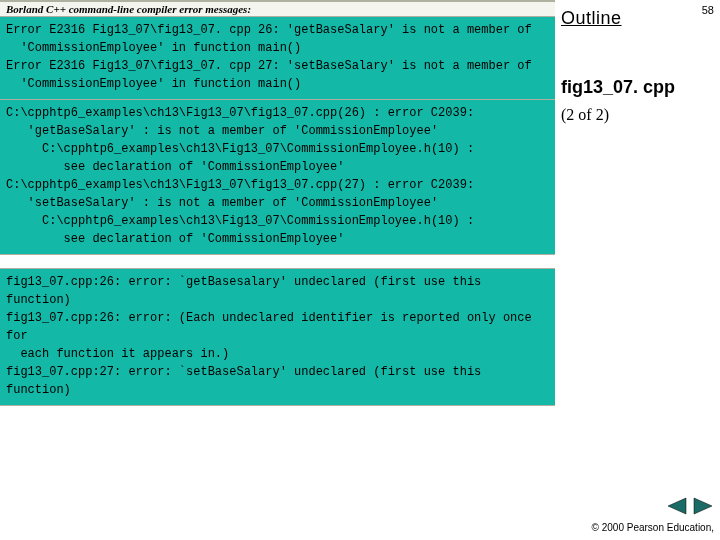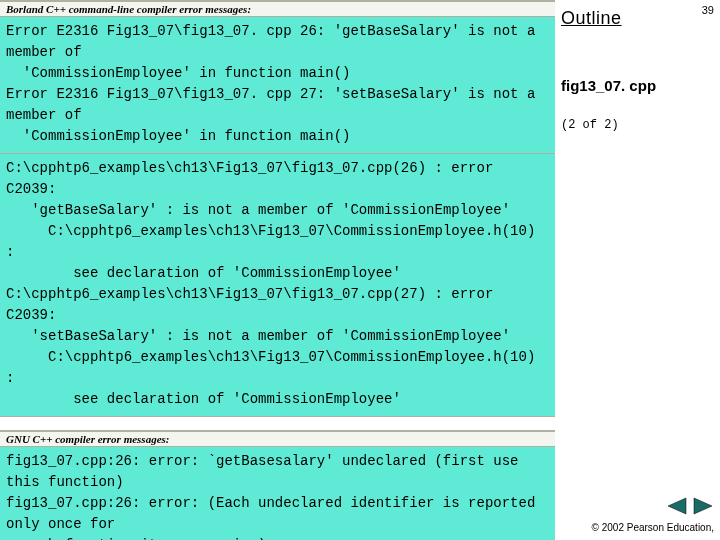--- a/index.html
+++ b/index.html
@@ -33,45 +33,45 @@
     margin-bottom: 48px;
     letter-spacing: 0.5px;
   }
   .slide-number {
     position: absolute;
     right: 6px;
     top: 4px;
     font-size: 11px;
   }
   .filename {
-    font-size: 15px;
+    font-size: 18px;
     font-weight: bold;
-    margin-bottom: 24px;
+    margin-bottom: 8px;
     font-family: Arial, sans-serif;
   }
   .page-of {
-    font-size: 12px;
-    font-family: Liberation Mono, monospace;
+    font-size: 16px;
+    font-family: Liberation Serif, serif;
   }
   .section-header {
     background: #f5f5f0;
     border-top: 1px solid #b0b0a0;
     border-bottom: 1px solid #b0b0a0;
     padding: 1px 6px;
     font-style: italic;
     font-weight: bold;
     font-size: 11px;
     font-family: Georgia, 'Times New Roman', serif;
     color: #000;
   }
   .code-block {
-    background: #5eead4;
+    background: #14b8a6;
     padding: 4px 6px 6px 6px;
     font-family: "Lucida Console", "Courier New", monospace;
-    font-size: 14px;
+    font-size: 12px;
     line-height: 1.5;
     white-space: pre-wrap;
     color: #000;
     border-bottom: 1px solid #b0b0a0;
   }
   .gap-row {
     height: 14px;
     border-bottom: 1px solid #b0b0a0;
     background: #fff;
   }
@@ -112,44 +112,43 @@
     <div class="code-block">C:\cpphtp6_examples\ch13\Fig13_07\fig13_07.cpp(26) : error C2039:
    'getBaseSalary' : is not a member of 'CommissionEmployee'
      C:\cpphtp6_examples\ch13\Fig13_07\CommissionEmployee.h(10) :
         see declaration of 'CommissionEmployee'
 C:\cpphtp6_examples\ch13\Fig13_07\fig13_07.cpp(27) : error C2039:
    'setBaseSalary' : is not a member of 'CommissionEmployee'
      C:\cpphtp6_examples\ch13\Fig13_07\CommissionEmployee.h(10) :
         see declaration of 'CommissionEmployee'</div>
     <div class="gap-row"></div>
 
-    <div class="section-header">GNU C++ compiler error messages:</div>
     <div class="code-block">fig13_07.cpp:26: error: `getBasesalary' undeclared (first use this function)
 fig13_07.cpp:26: error: (Each undeclared identifier is reported only once for
   each function it appears in.)
 fig13_07.cpp:27: error: `setBaseSalary' undeclared (first use this function)</div>
   </div>
 </div>
 
 <div class="sidebar">
-  <div class="slide-number">39</div>
+  <div class="slide-number">58</div>
   <div class="outline-title">Outline</div>
   <div class="filename">fig13_07. cpp</div>
   <div class="page-of">(2 of 2)</div>
 </div>
 
 <div class="footer">
   <div class="nav-icons">
     <span>
       <svg width="22" height="18" viewBox="0 0 22 18">
         <polygon points="20,1 20,17 2,9" fill="#1a6b66" stroke="#000" stroke-width="0.5"></polygon>
       </svg>
     </span>
     <span>
       <svg width="22" height="18" viewBox="0 0 22 18">
         <polygon points="2,1 2,17 20,9" fill="#1a6b66" stroke="#000" stroke-width="0.5"></polygon>
       </svg>
     </span>
   </div>
   <div class="copyright">
-    <div>© 2002 Pearson Education,</div>
+    <div>© 2000 Pearson Education,</div>
   </div>
 </div>
 
 </body></html>

